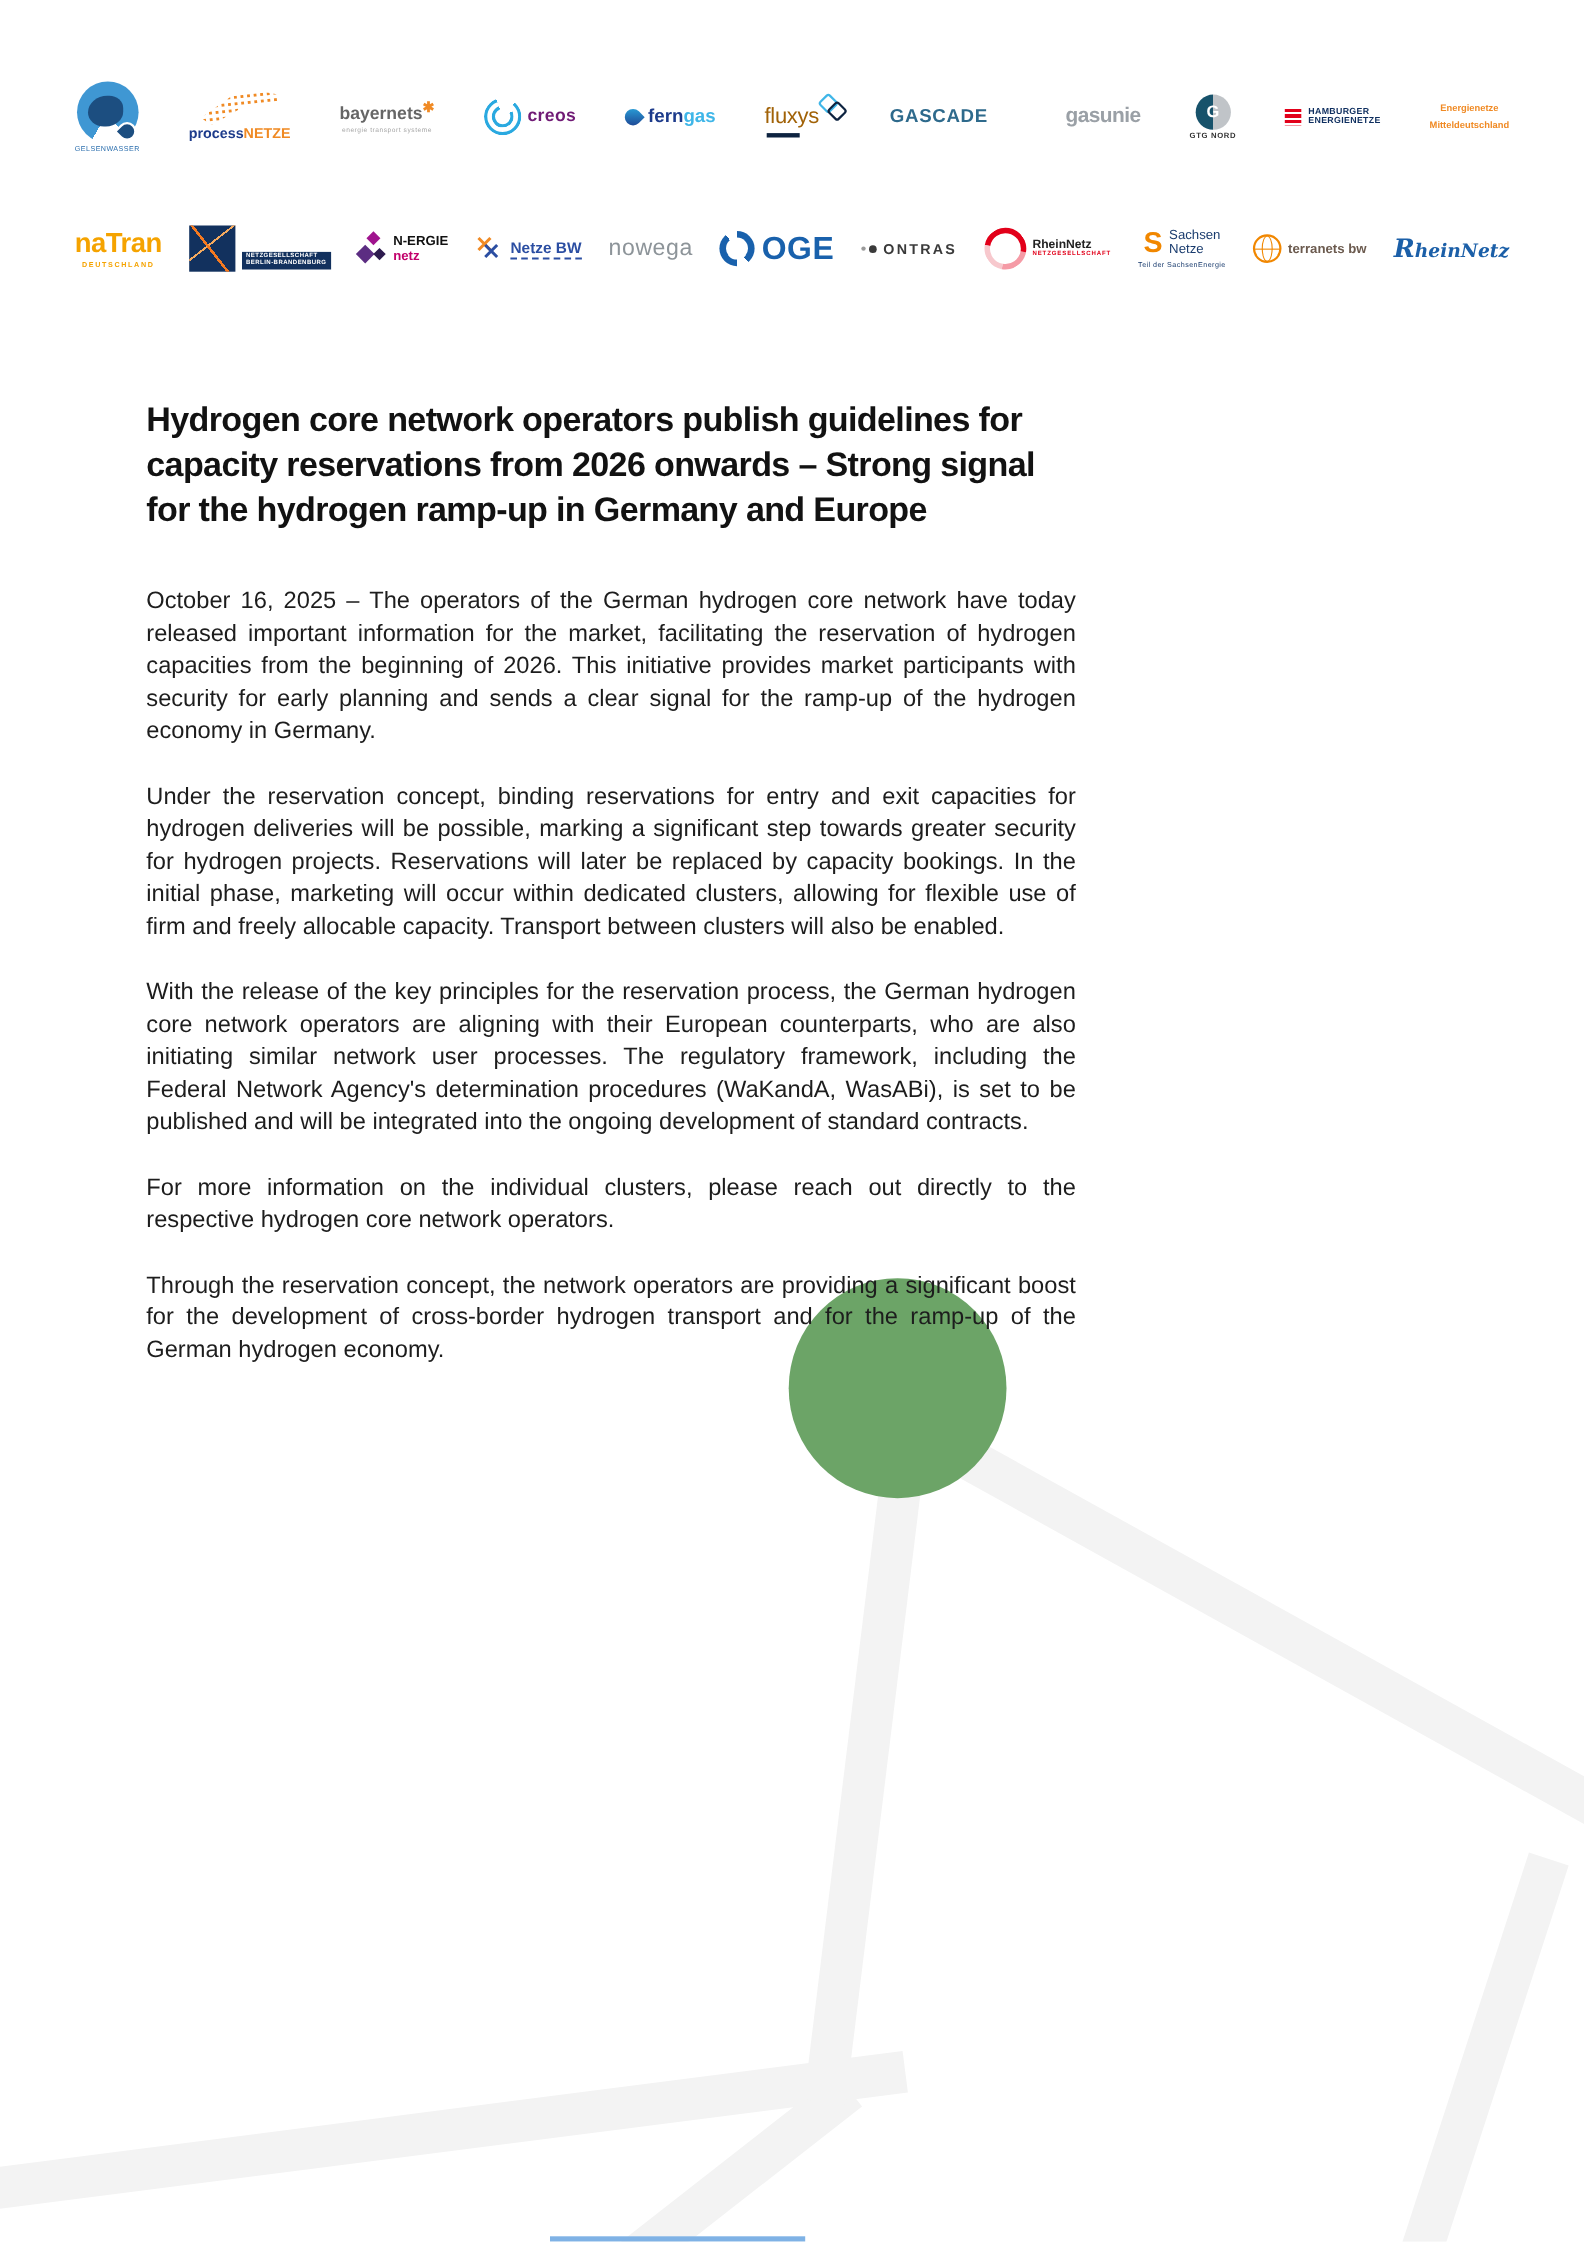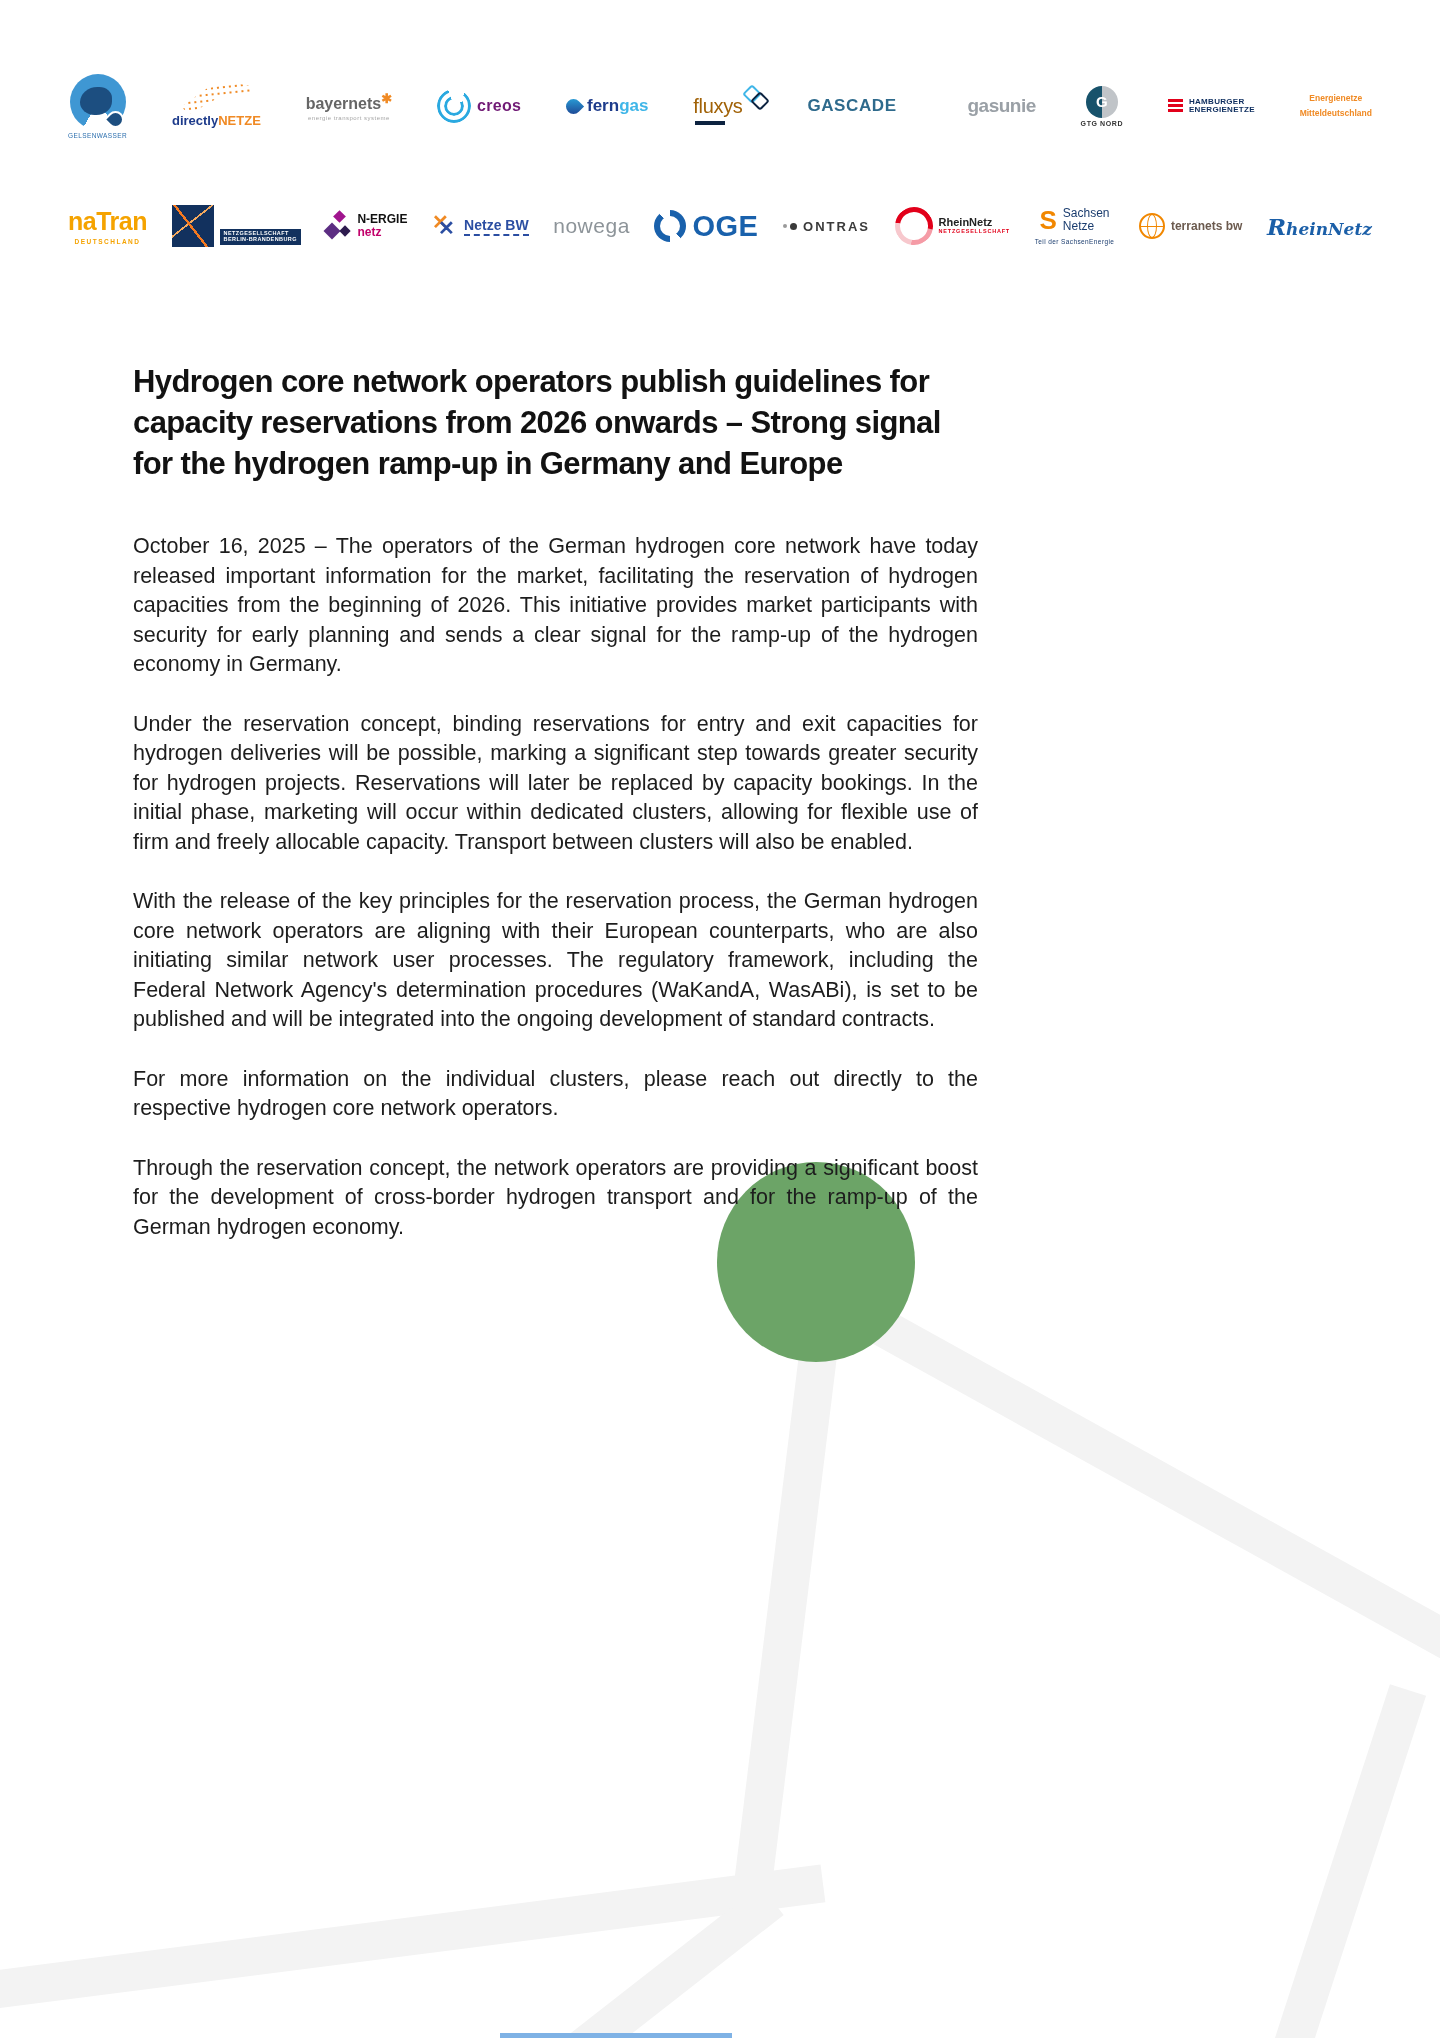--- a/index.html
+++ b/index.html
@@ -171,21 +171,21 @@
   <header class="logos">
     <div class="logo-row row1">
       <div class="logo vcol">
         <span class="gw-mark">
             <span class="gw-drop"></span>
           </span>
         <span class="gw-cap">GELSENWASSER</span>
       </div>
       <div class="logo vcol">
         <span class="bn-dots"></span>
-        <span class="bn-text"><span>directly</span><span class="acc">NETZE</span></span>
+        <span class="bn-text"><span>process</span><span class="acc">NETZE</span></span>
       </div>
       <div class="logo vcol">
         <span class="by-text"><span>bayernets</span><span class="by-star">✱</span></span>
         <span class="by-sub">energie transport systeme</span>
       </div>
       <div class="logo">
         <span class="cr-mark"></span>
         <span class="cr-text">creos</span>
       </div>
       <div class="logo">

